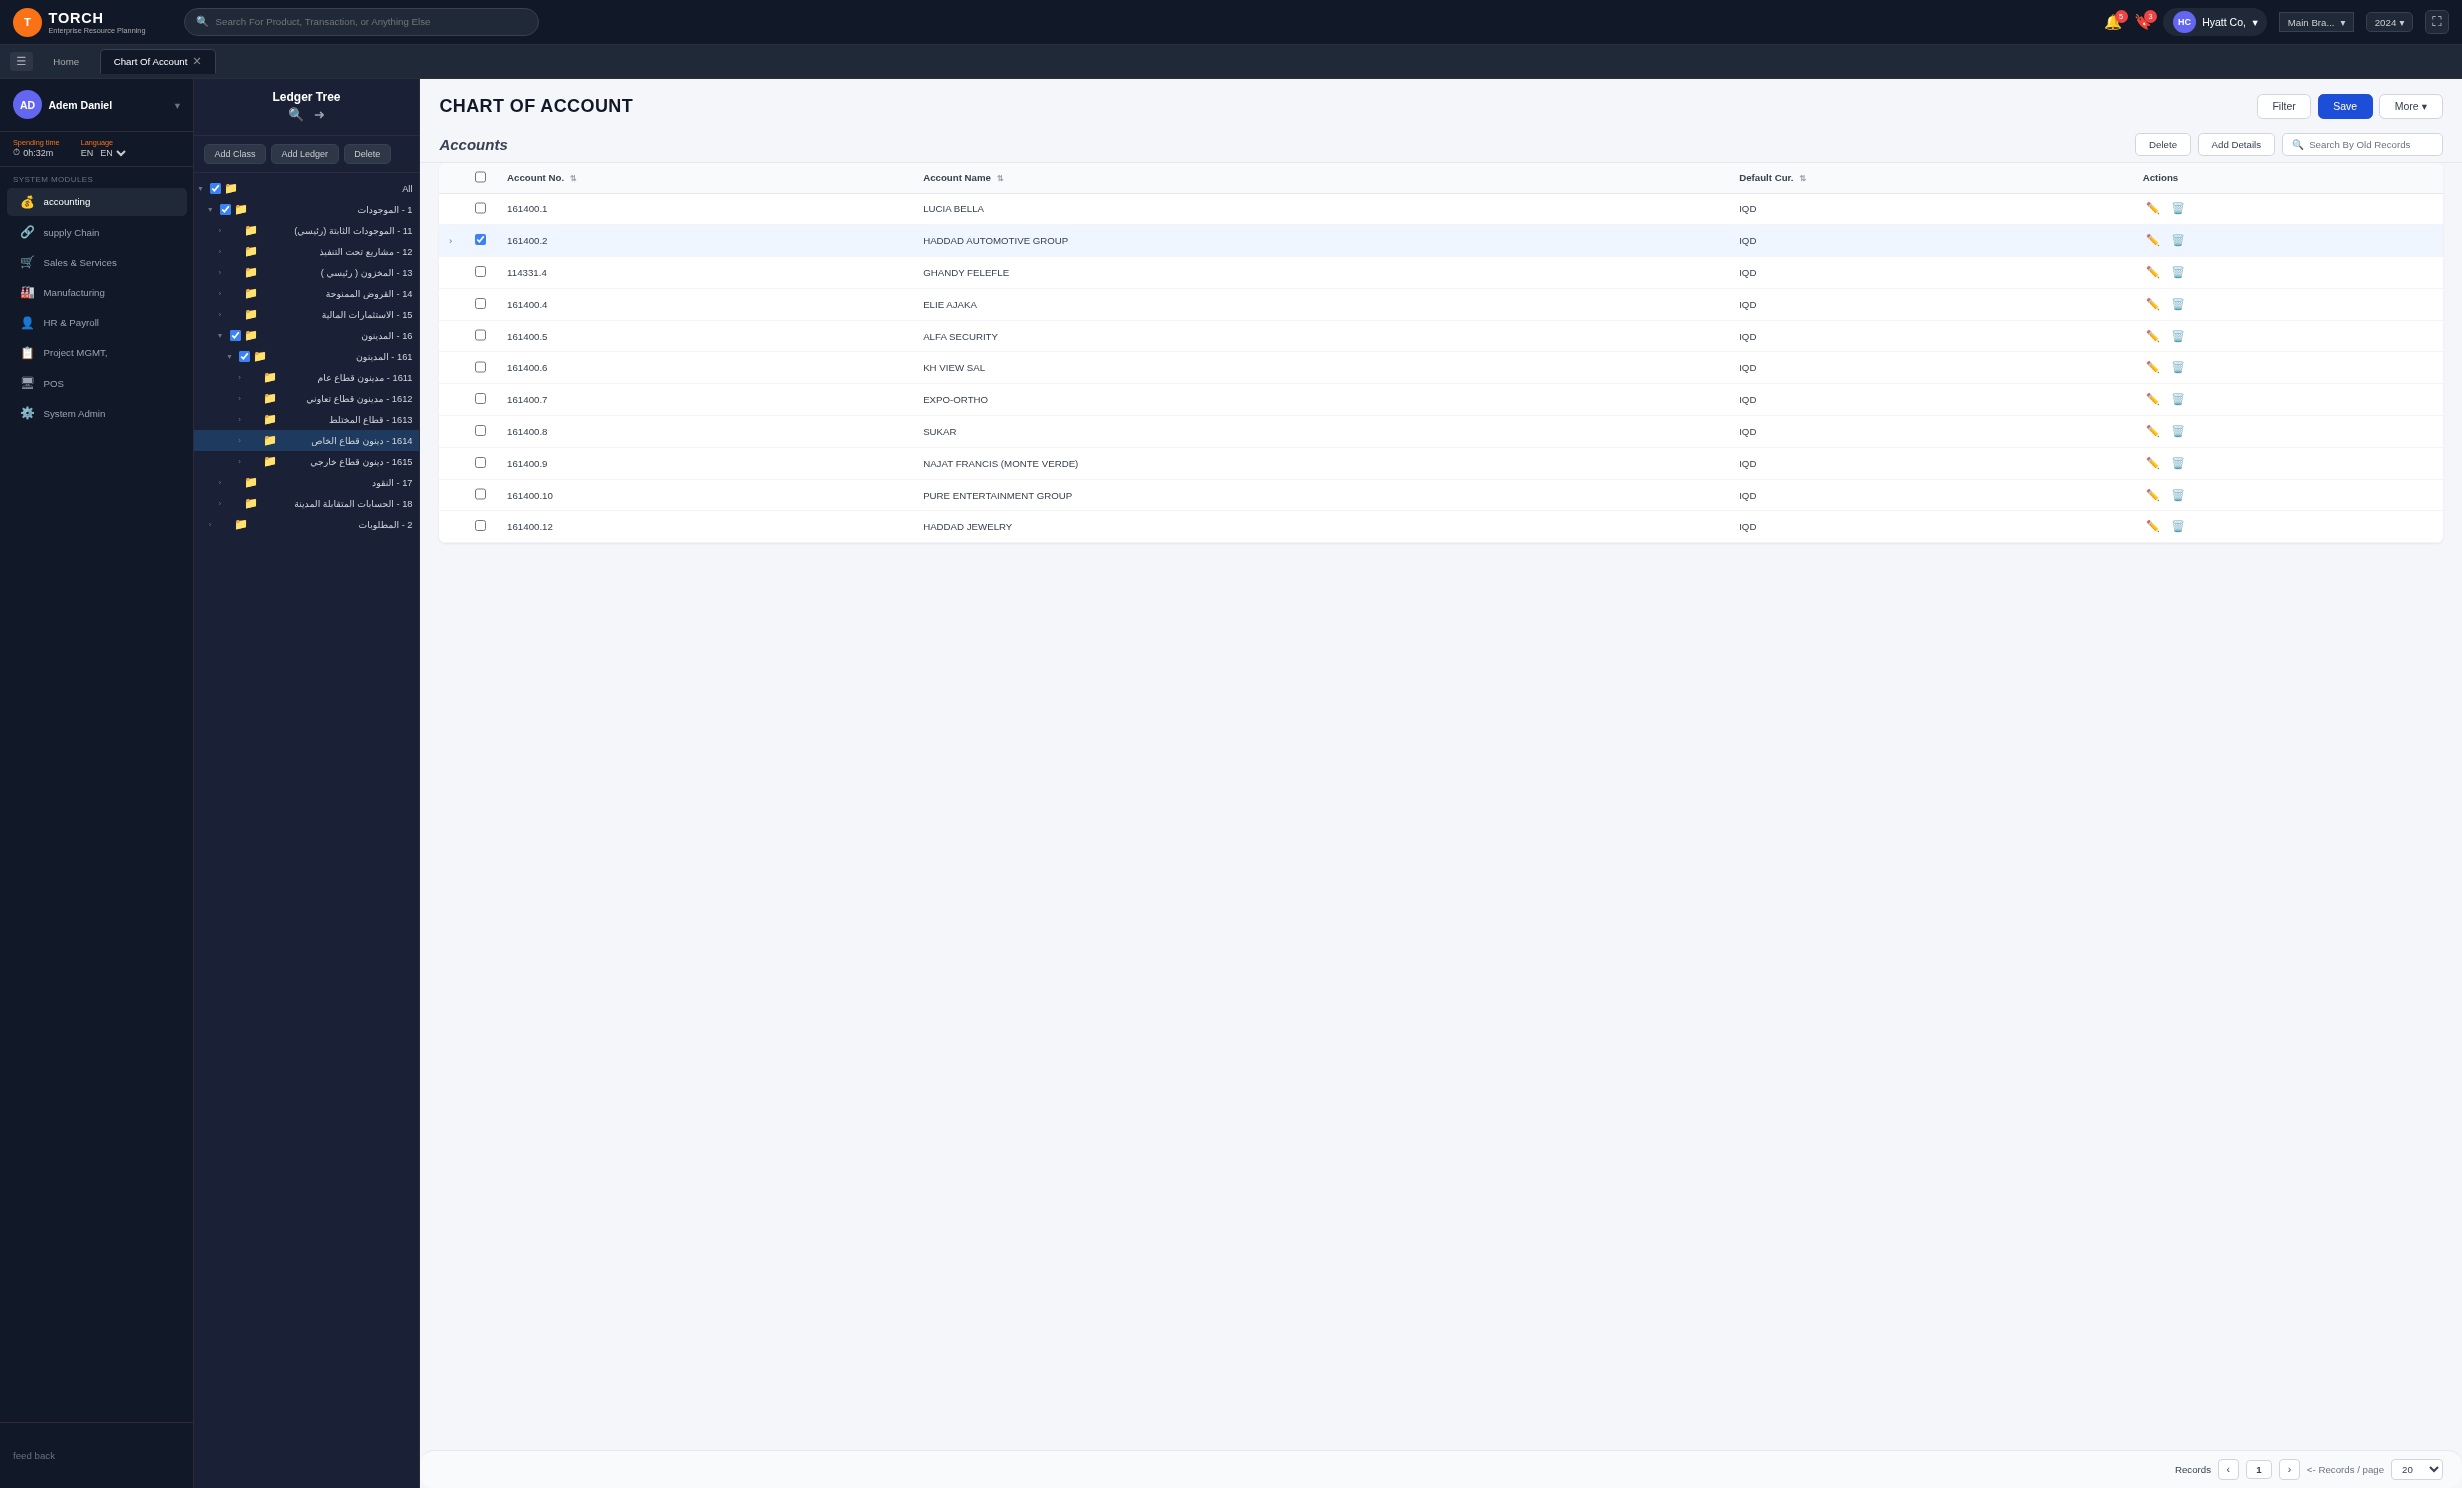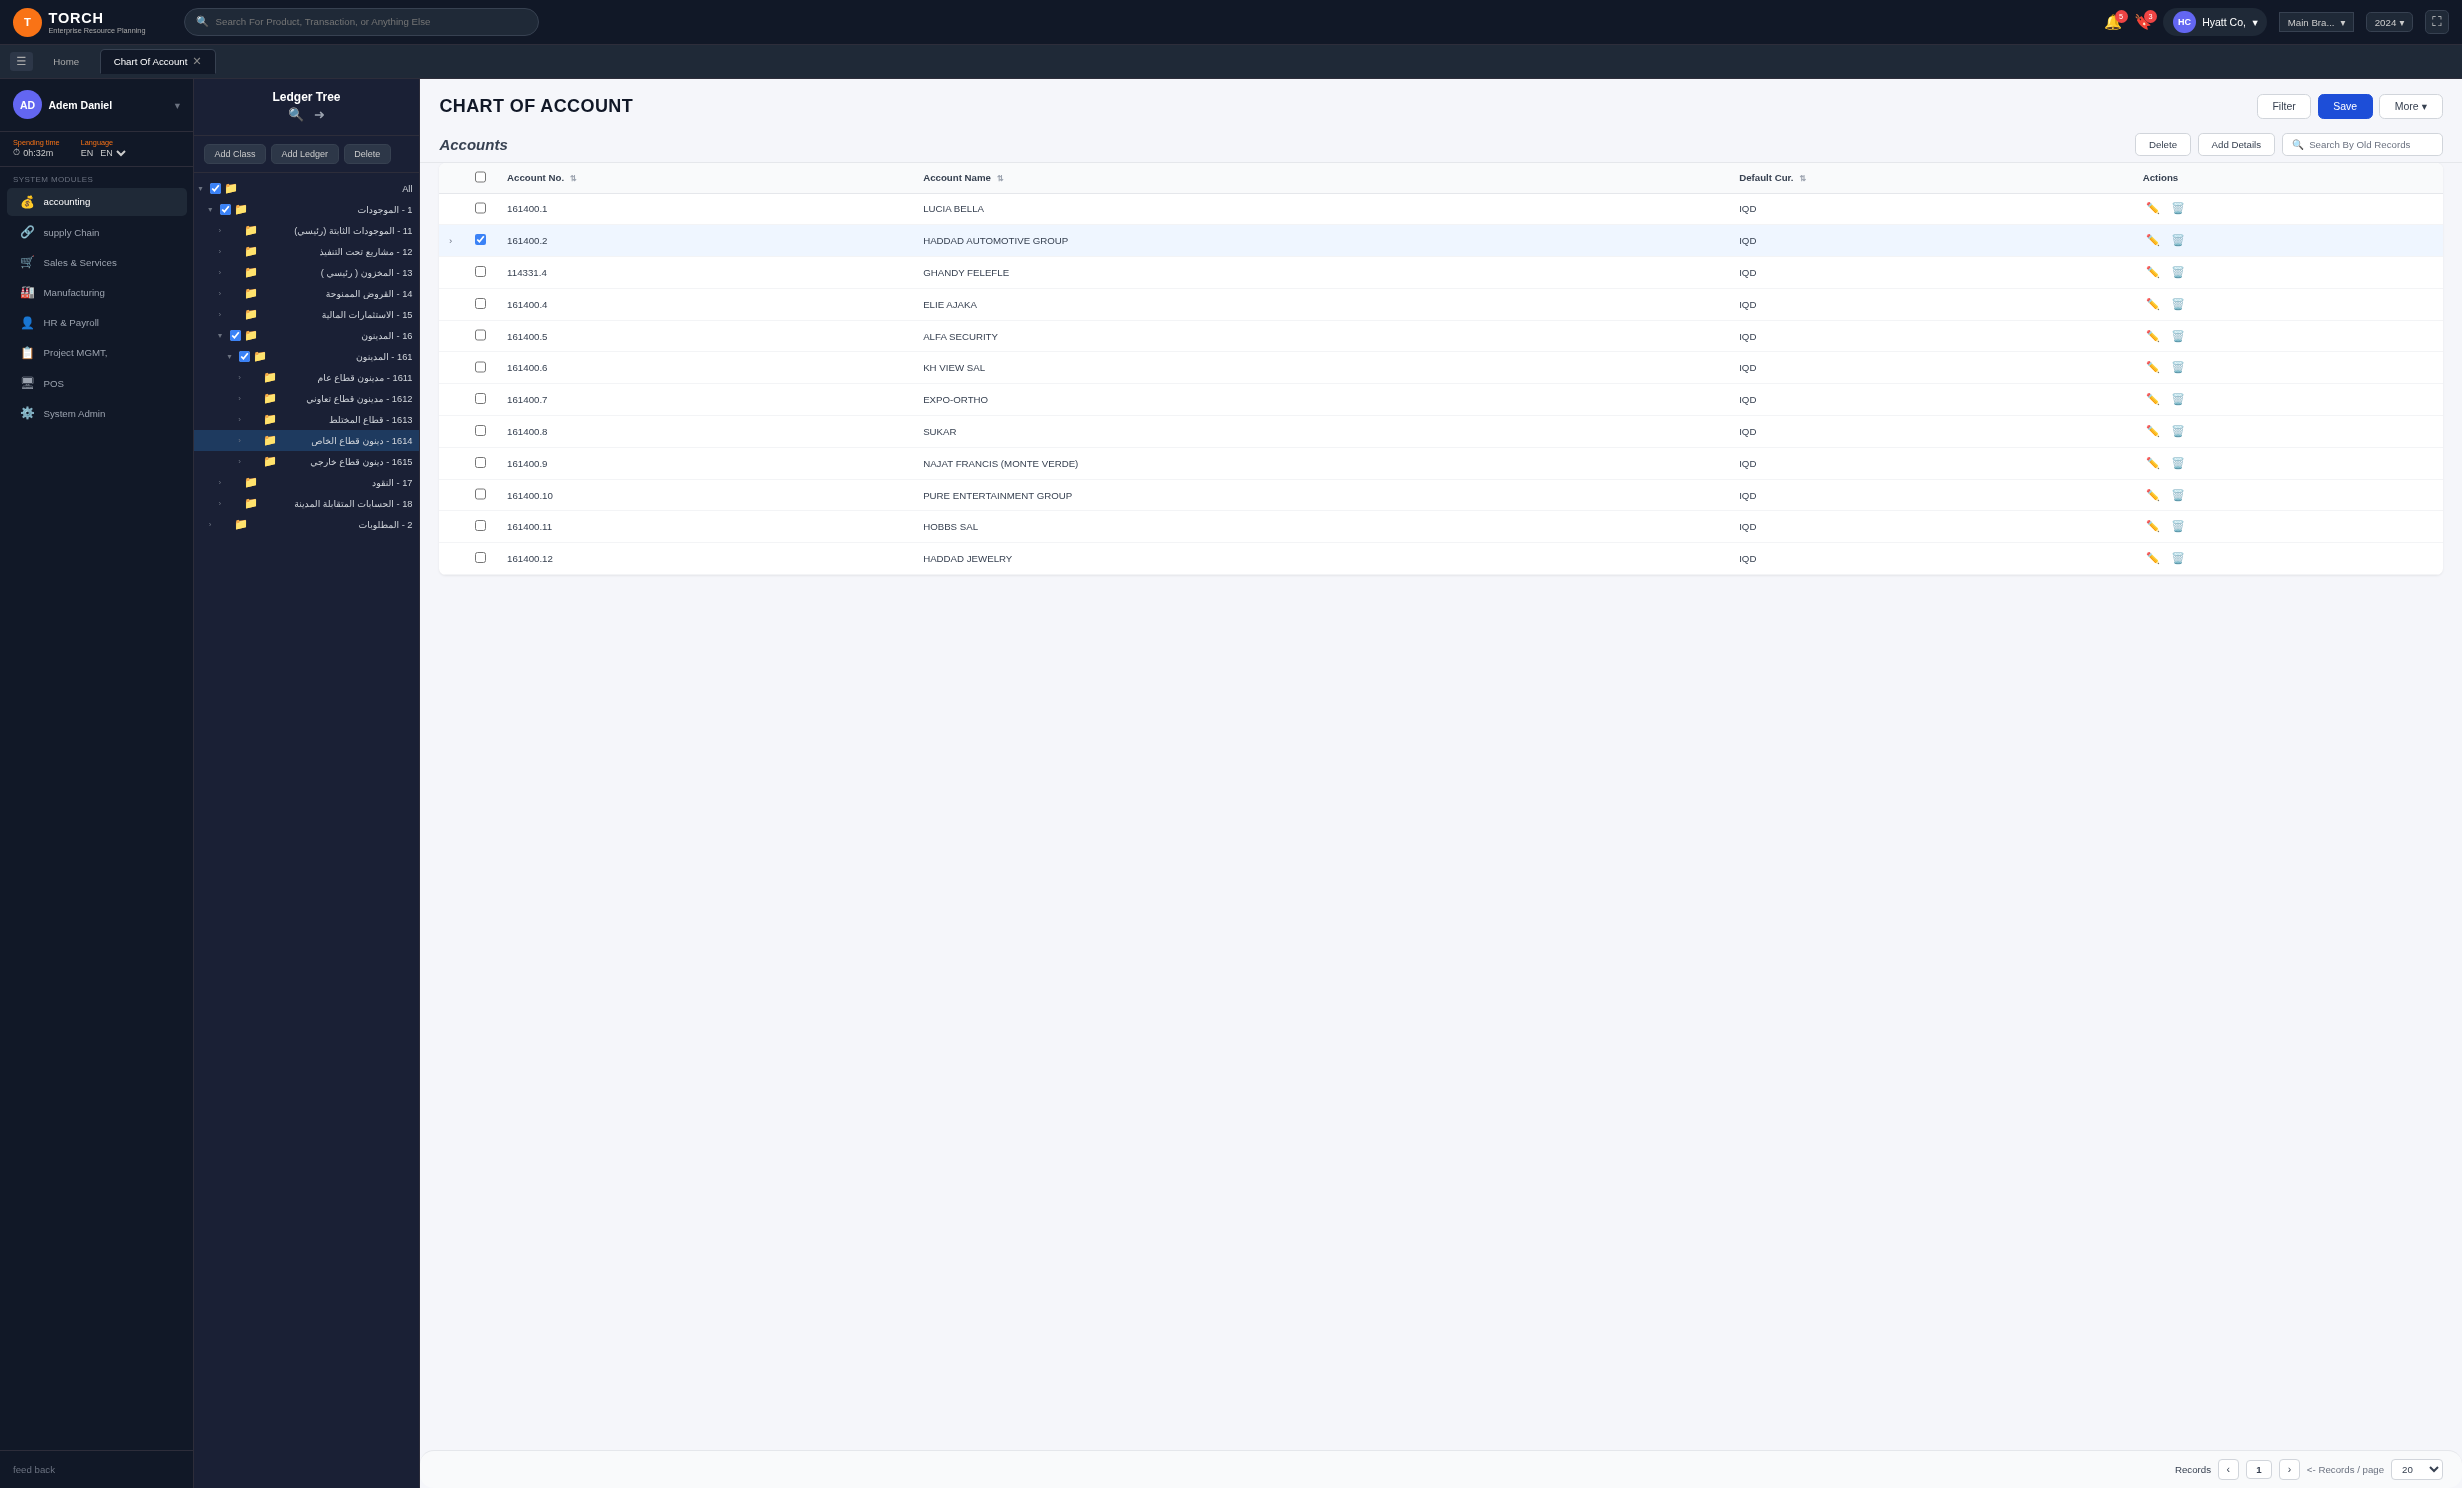--- a/index.html
+++ b/index.html
@@ -43,21 +43,21 @@
     .sidebar-username { font-size: 10.5px; font-weight: 600; }
     .sidebar-meta { display: flex; gap: 8px; padding: 6.5px 13px; border-bottom: 0.8px solid #2d2d3a; }
     .meta-item { display: flex; flex-direction: column; }
     .meta-label { font-size: 7.3px; color: #f97316; }
     .meta-value { font-size: 9px; color: #ccc; display: flex; align-items: center; gap: 3.2px; }
     .meta-select { background: none; border: none; color: #ccc; font-size: 9px; cursor: pointer; }
     .sidebar-section-title { font-size: 8px; color: #6b7280; padding: 8px 13px 3.2px; text-transform: uppercase; letter-spacing: 0.4px; }
     .sidebar-item { display: flex; align-items: center; gap: 8px; padding: 7.3px 13px; cursor: pointer; border-radius: 4.8px; margin: 0.8px 6.5px; color: #9ca3af; font-size: 9.7px; }
     .sidebar-item.active { background: #1f2937; color: #fff; }
     .sidebar-item-icon { font-size: 12px; width: 16px; text-align: center; }
-    .sidebar-footer { margin-top: auto; padding: 13px 13px; border-top: 0.8px solid #2d2d3a; color: #6b7280; font-size: 9.7px; cursor: pointer; }
+    .sidebar-footer { margin-top: auto; padding: 27px 13px; border-top: 0.8px solid #2d2d3a; color: #6b7280; font-size: 9.7px; cursor: pointer; }
 
     
     .ledger-panel { width: 226px; background: #1a2035; border-right: 0.8px solid #2d2d3a; display: flex; flex-direction: column; overflow: hidden; }
     .ledger-header { display: flex; align-items: center; justify-content: space-between; padding: 11.3px 13px; border-bottom: 0.8px solid #2d2d3a; flex-direction: column; }
     .ledger-title { font-size: 12px; font-weight: 600; }
     .ledger-header-btns { display: flex; gap: 4.8px; }
     .icon-btn { background: none; border: none; color: #9ca3af; cursor: pointer; font-size: 13px; padding: 2.4px; border-radius: 3.2px; }
     .ledger-actions { display: flex; gap: 4.8px; padding: 8px 9.7px; border-bottom: 0.8px solid #2d2d3a; }
     .ledger-btn { background: #2d3748; border: 0.8px solid #374151; color: #ccc; padding: 4px 9.7px; border-radius: 4.8px; cursor: pointer; font-size: 9px; }
     .tree-area { flex: 1; overflow-y: auto; padding: 4.8px 0; }
@@ -561,35 +561,20 @@
         <button class="action-btn">🗑️</button>
       </td>
     </tr>
             <tr>
       <td>
         
       </td>
       <td>
         <input type="checkbox" class="checkbox " style="">
       </td>
-      <td>161400.11</td>
-      <td>HOBBS SAL</td>
-      <td>IQD</td>
-      <td>
-        <button class="action-btn">✏️</button>
-        <button class="action-btn">🗑️</button>
-      </td>
-    </tr>
-            <tr>
-      <td>
-        
-      </td>
-      <td>
-        <input type="checkbox" class="checkbox " style="">
-      </td>
       <td>161400.12</td>
       <td>HADDAD JEWELRY</td>
       <td>IQD</td>
       <td>
         <button class="action-btn">✏️</button>
         <button class="action-btn">🗑️</button>
       </td>
     </tr>
           </tbody>
       </table>

